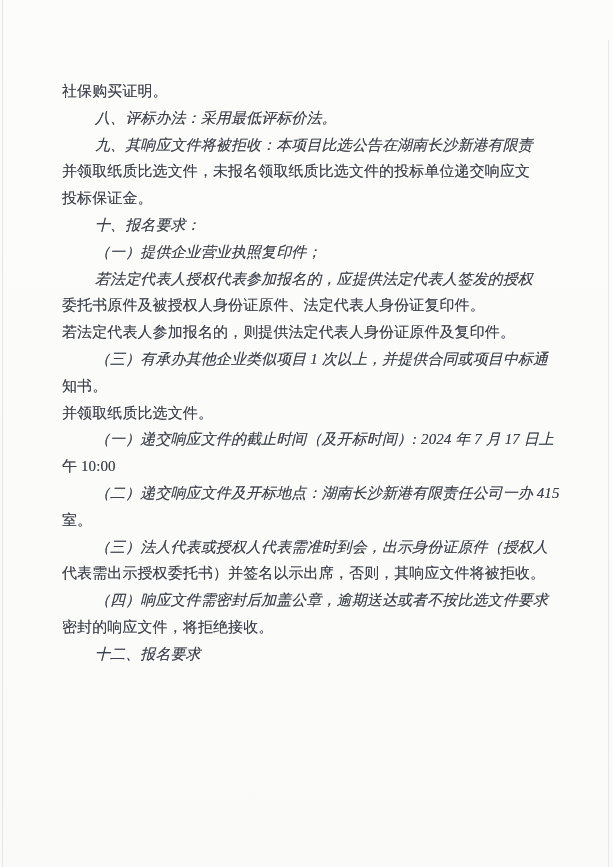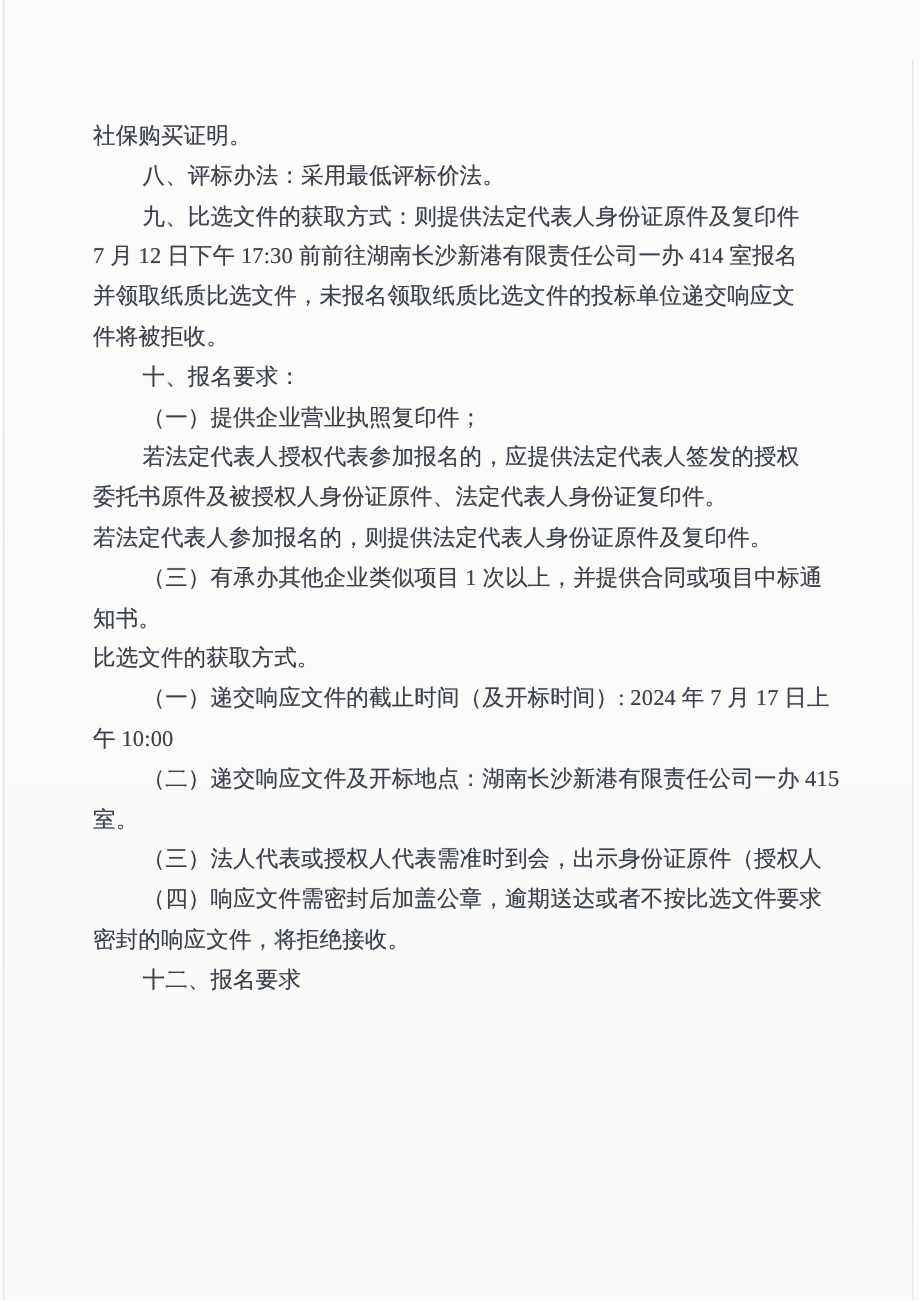--- a/index.html
+++ b/index.html
@@ -32,45 +32,46 @@
     font-size: 15px;
     line-height: 26.8px;
     letter-spacing: 0.1px;
     text-shadow: 0 0 0.5px rgba(60, 65, 75, 0.55);
   }
   .line {
     white-space: pre;
   }
   .line.indent {
     text-indent: 33px;
+    font-style: italic;
   }
 </style>
 </head>
 <body>
 
 <div class="page">
   <div class="scan-edge-left"></div>
   <div class="scan-edge-right"></div>
   <div class="content" id="doc-content" style="color: rgb(60, 65, 75);">
       <div class="line">社保购买证明。</div>
       <div class="line indent">八、评标办法：采用最低评标价法。</div>
-      <div class="line indent">九、比选文件的获取方式：则提供法定代表人身份证原件及复印件</div>
-      <div class="line">7 月 12 日下午 17:30 前前往湖南长沙新港有限责任公司一办 414 室报名</div>
+      <div class="line indent">九、其响应文件将被拒收：本项目比选公告在湖南长沙新港有限责</div>
       <div class="line">并领取纸质比选文件，未报名领取纸质比选文件的投标单位递交响应文</div>
-      <div class="line">件将被拒收。</div>
+      <div class="line">投标保证金。</div>
       <div class="line indent">十、报名要求：</div>
       <div class="line indent">（一）提供企业营业执照复印件；</div>
       <div class="line indent">若法定代表人授权代表参加报名的，应提供法定代表人签发的授权</div>
       <div class="line">委托书原件及被授权人身份证原件、法定代表人身份证复印件。</div>
       <div class="line">若法定代表人参加报名的，则提供法定代表人身份证原件及复印件。</div>
       <div class="line indent">（三）有承办其他企业类似项目 1 次以上，并提供合同或项目中标通</div>
       <div class="line">知书。</div>
-      <div class="line">比选文件的获取方式。</div>
+      <div class="line">并领取纸质比选文件。</div>
       <div class="line indent">（一）递交响应文件的截止时间（及开标时间）: 2024 年 7 月 17 日上</div>
       <div class="line">午 10:00</div>
       <div class="line indent">（二）递交响应文件及开标地点：湖南长沙新港有限责任公司一办 415</div>
       <div class="line">室。</div>
       <div class="line indent">（三）法人代表或授权人代表需准时到会，出示身份证原件（授权人</div>
+      <div class="line">代表需出示授权委托书）并签名以示出席，否则，其响应文件将被拒收。</div>
       <div class="line indent">（四）响应文件需密封后加盖公章，逾期送达或者不按比选文件要求</div>
       <div class="line">密封的响应文件，将拒绝接收。</div>
       <div class="line indent">十二、报名要求</div>
     </div>
 </div>
 
 </body></html>

